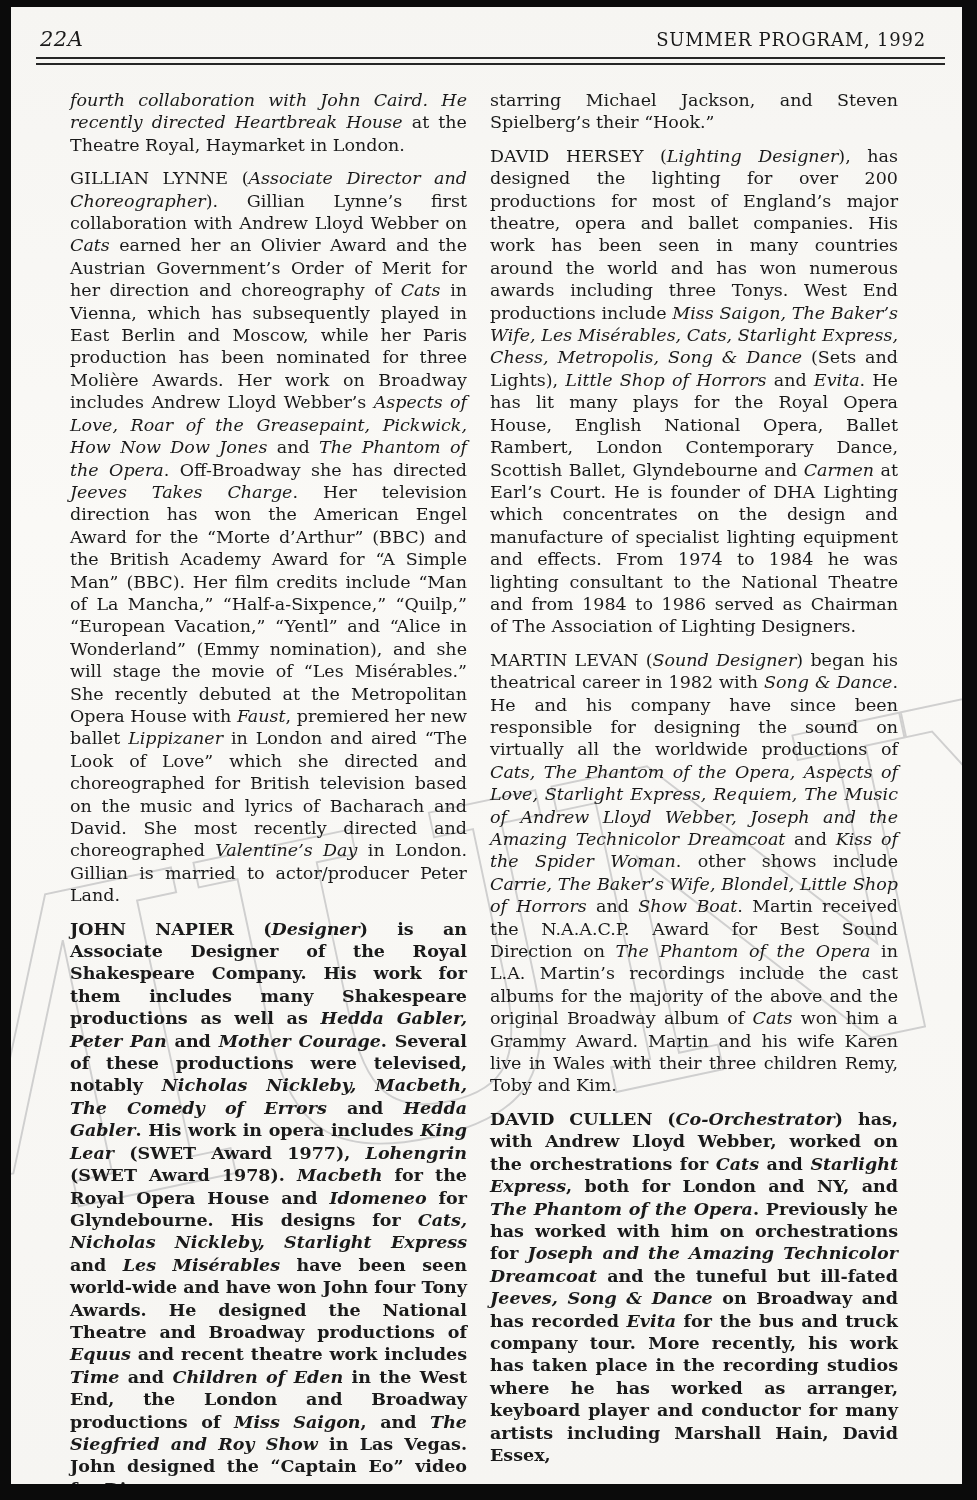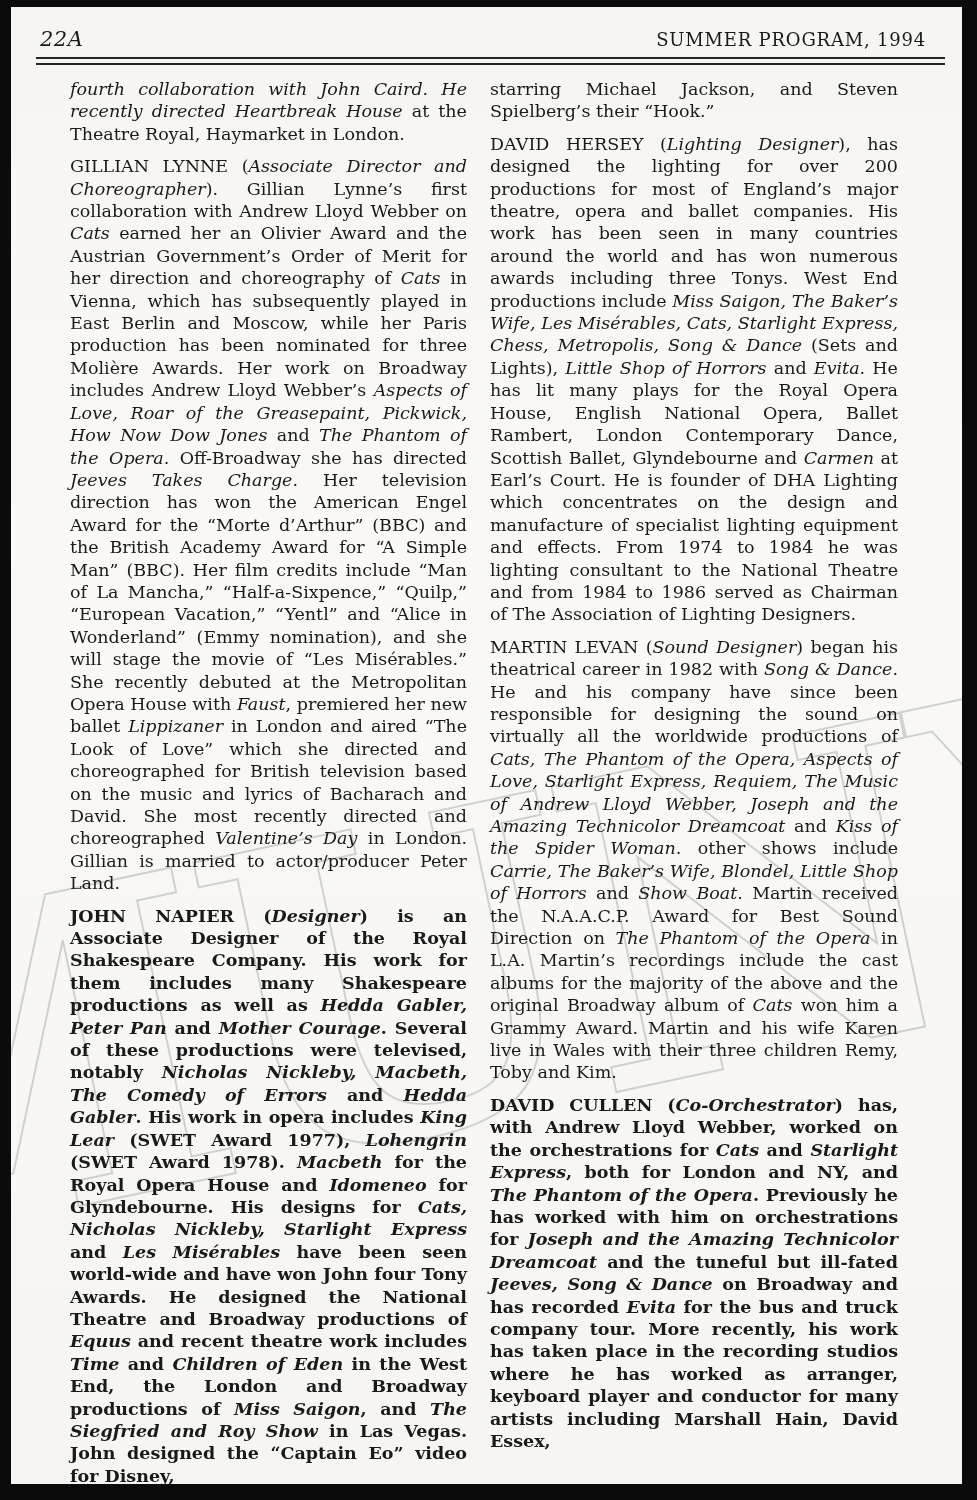--- a/index.html
+++ b/index.html
@@ -61,37 +61,37 @@
     margin:13px 0 0 59px;
     position:relative;
   }
   .col{color:var(--ink);}
   .col-left{width:397px;}
   .col-right{width:408px;}
   .para{
     font-size:17.5px;
     line-height:22.4px;
     text-align:justify;
-    margin:0 0 10px 0;
+    margin:11px 0 10px 0;
   }
   .para:last-child{margin-bottom:0;font-weight:bold;}
   .para i{font-style:italic;}
 </style>
 </head>
 <body>
 
 <div class="page">
 
   <svg class="watermark-svg" viewBox="0 0 977 1500" aria-hidden="true">
     <text x="490" y="1130" font-size="440" text-anchor="middle" transform="rotate(-12 490 950)">MUNY</text>
   </svg>
 
   <div class="header">
     <span class="page-number">22A</span>
-    <span class="program-title">SUMMER PROGRAM, 1994</span>
+    <span class="program-title">SUMMER PROGRAM, 1992</span>
   </div>
 
   <div class="rules">
     <div class="rule-thick"></div>
     <div class="rule-thin"></div>
   </div>
 
   <div class="columns">
     <div class="col col-left">
         <p class="para"><i>fourth collaboration with John Caird. He recently directed Heartbreak House</i><span> at the Theatre Royal, Haymarket in London.</span></p>

